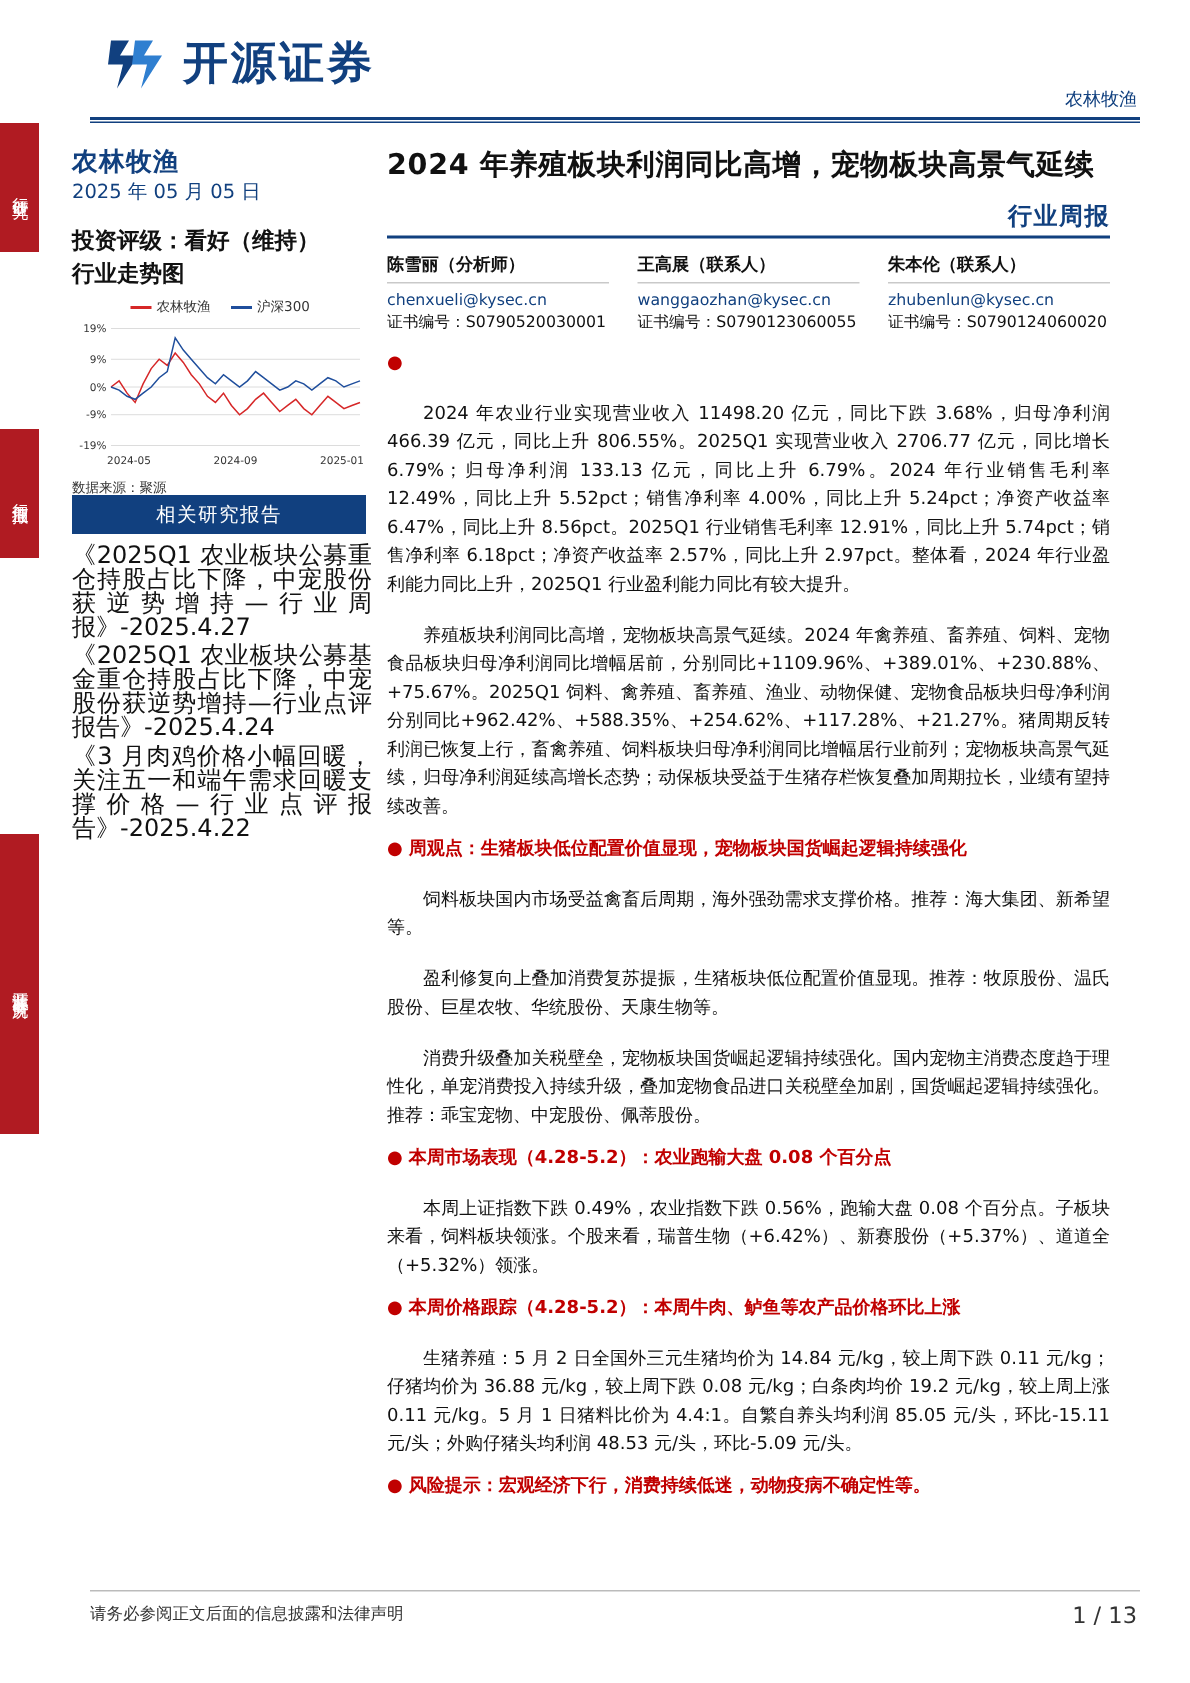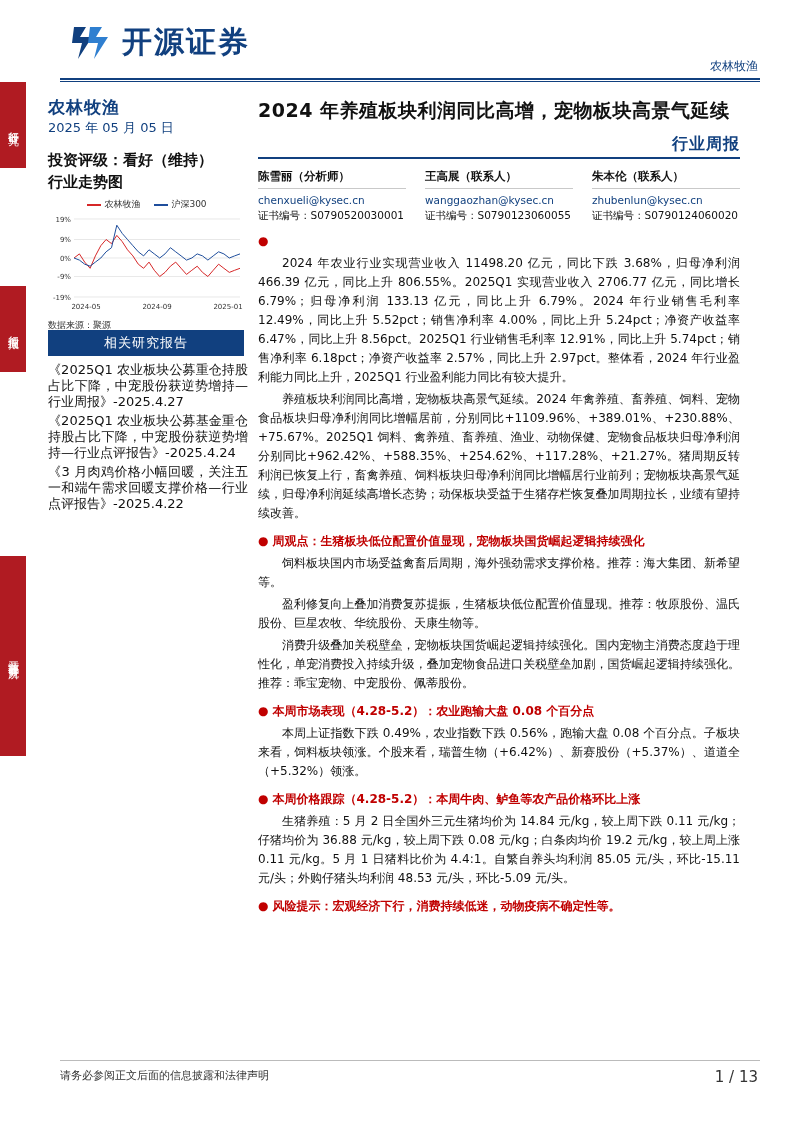--- a/index.html
+++ b/index.html
@@ -40,39 +40,39 @@
 
   
   .chart-box{margin-top:6px;width:198px;height:120px;position:relative;background:#fff;}
   .chart-legend{display:flex;justify-content:center;gap:14px;font-size:9px;color:#333;margin-bottom:2px;}
   .lg{display:flex;align-items:center;gap:3px;}
   .lg i{display:inline-block;width:14px;height:2px;}
   .chart-src{font-size:9px;color:#333;margin-top:2px;}
 
   .rr-head{margin-top:12px;width:196px;height:26px;background:#11407f;color:#fff;
      font-size:13px;display:flex;align-items:center;justify-content:center;letter-spacing:1px;}
-  .rr-list{margin-top:6px;font-size:13px;line-height:16px;color:#111;width:200px;}
+  .rr-list{margin-top:6px;font-size:16px;line-height:16px;color:#111;width:200px;}
   .rr-list div{margin-bottom:3px;text-align:justify;}
 
   
   .rightcol{position:absolute;left:258px;top:96px;width:482px;}
   .doc-title{font-size:19px;font-weight:bold;line-height:28px;color:#111;letter-spacing:0.5px;}
   .weekly-tag{margin-top:10px;text-align:right;font-size:16px;font-weight:bold;color:#11407f;letter-spacing:1px;}
   .weekly-rule{border-top:2px solid #11407f;margin-top:2px;}
 
   .authors{margin-top:10px;display:flex;gap:19px;}
   .author{flex:1;font-size:10.5px;line-height:15px;color:#111;}
   .author .nm{font-weight:bold;font-size:11.5px;}
   .author .em{color:#11407f;}
   .auth-rule{border-top:1px solid #c9c9c9;margin-top:4px;margin-bottom:4px;}
 
   .body{margin-top:8px;font-size:12px;line-height:19px;color:#111;text-align:justify;}
   .bullet{font-weight:bold;color:#c00000;margin-top:9px;display:flex;}
   .bullet .dot{color:#c00000;margin-right:4px;}
-  .para{margin-top:3px;text-indent:2em;}
+  .para{margin-top:15px;text-indent:2em;}
 
   
   .foot-rule{position:absolute;left:60px;top:1060px;width:700px;border-top:1px solid #bbb;}
   .foot-left{position:absolute;left:60px;top:1068px;font-size:11px;color:#333;}
   .foot-right{position:absolute;right:35px;top:1068px;font-size:15px;color:#333;}
 </style>
 </head>
 <body>
 
 <div class="page">

